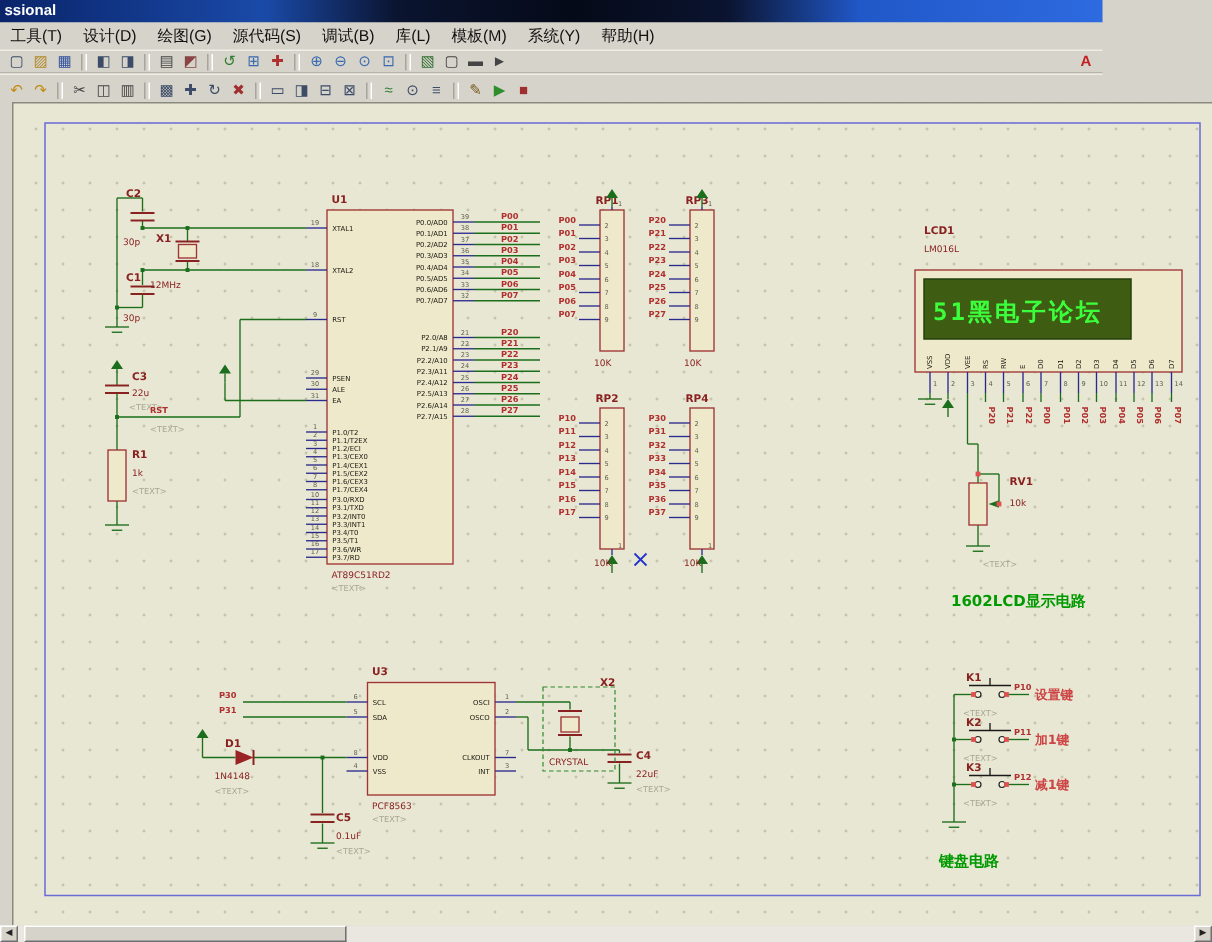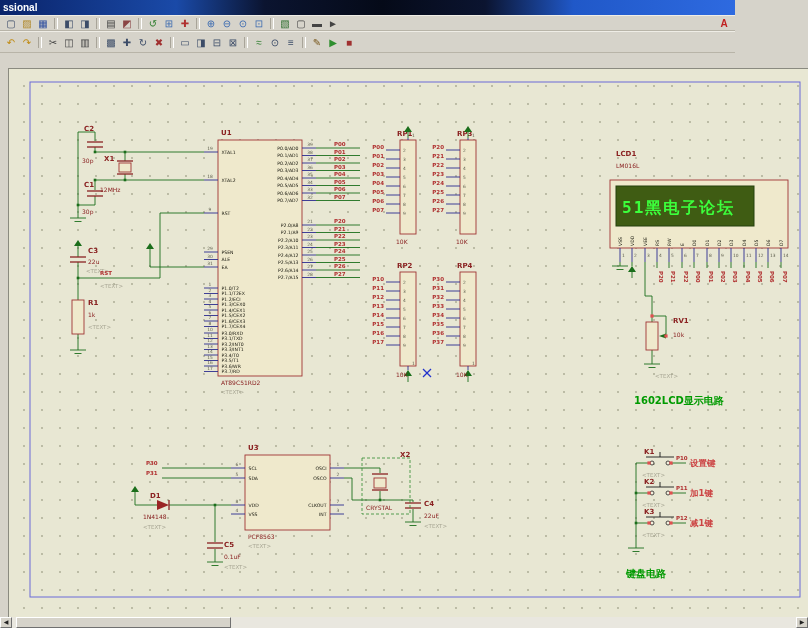--- a/index.html
+++ b/index.html
@@ -57,20 +57,31 @@
   .sthumb{position:absolute;left:4px;top:0;width:215px;height:11px;box-sizing:border-box;background:#d6d3ca;
     border:1px solid;border-color:#fff #707070 #707070 #fff}
 </style>
 </head>
 <body>
 
 <div class="win">
   <div class="titlebar">
     <span>ssional</span>
   </div>
+  <div class="menubar" id="menubar">
+      <span class="menu-item">工具(T)</span>
+      <span class="menu-item">设计(D)</span>
+      <span class="menu-item">绘图(G)</span>
+      <span class="menu-item">源代码(S)</span>
+      <span class="menu-item">调试(B)</span>
+      <span class="menu-item">库(L)</span>
+      <span class="menu-item">模板(M)</span>
+      <span class="menu-item">系统(Y)</span>
+      <span class="menu-item">帮助(H)</span>
+    </div>
   <div class="toolbar tb1" id="tb1">
       <span class="tbtn" style="color: rgb(60, 76, 104);">▢</span>
       <span class="tbtn" style="color: rgb(176, 136, 40);">▨</span>
       <span class="tbtn" style="color: rgb(46, 78, 158);">▦</span>
       <span class="tsep"></span>
       <span class="tbtn" style="color: rgb(60, 76, 104);">◧</span>
       <span class="tbtn" style="color: rgb(60, 76, 104);">◨</span>
       <span class="tsep"></span>
       <span class="tbtn" style="color: rgb(68, 68, 68);">▤</span>
       <span class="tbtn" style="color: rgb(138, 68, 68);">◩</span>

